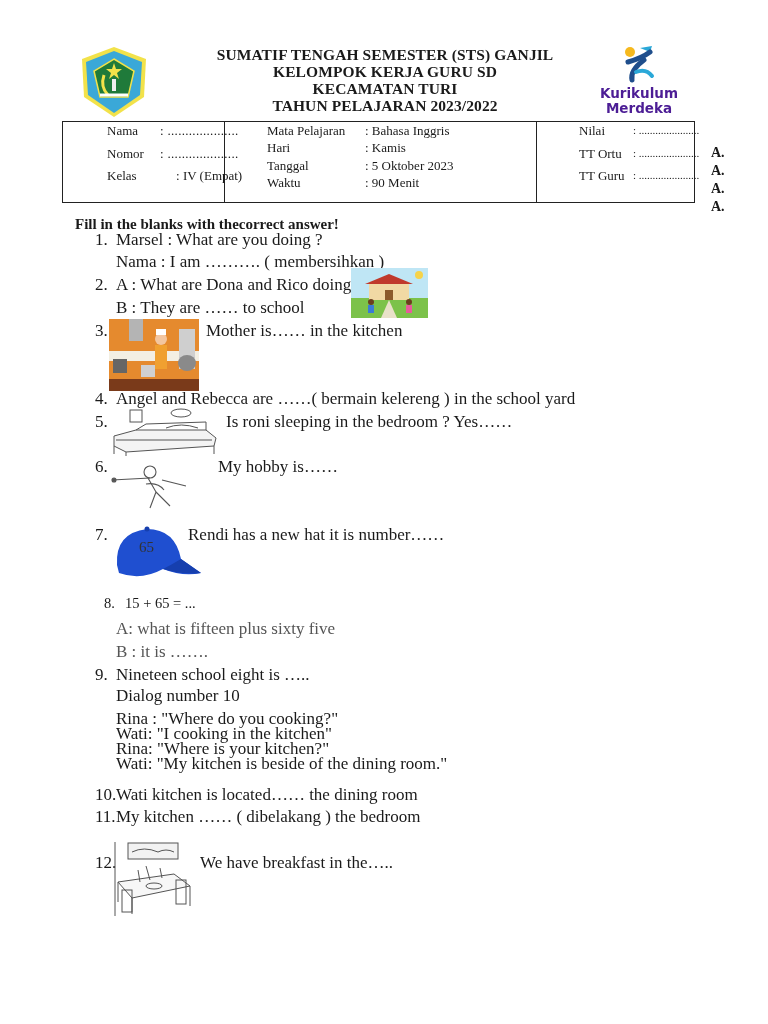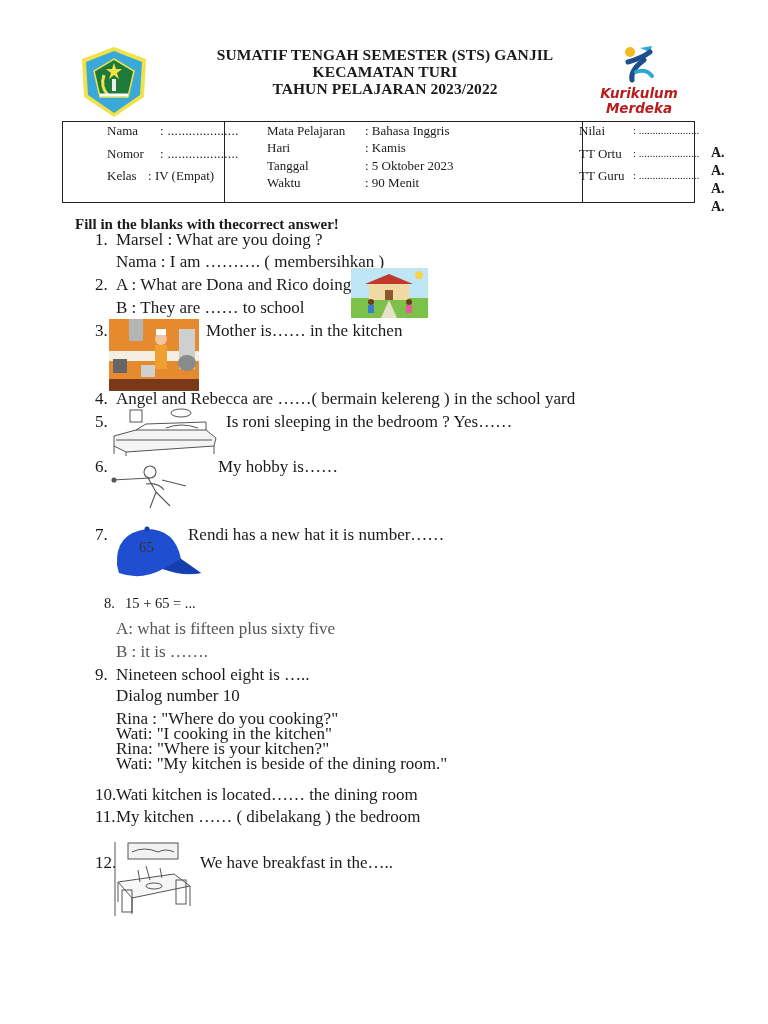--- a/index.html
+++ b/index.html
@@ -4,27 +4,27 @@
 <style>
   html, body { margin:0; padding:0; background:#ffffff; }
   body { width:768px; height:1024px; position:relative; overflow:hidden;
          font-family:"Liberation Serif", "DejaVu Serif", serif; color:#1a1a1a; }
   .abs { position:absolute; }
   .hdr-title { left:150px; top:46px; width:470px; text-align:center;
                font-weight:bold; font-size:15.5px; line-height:17px; letter-spacing:0.1px; }
   .hdr-title div { white-space:nowrap; }
   .logo-left { left:78px; top:45px; width:72px; height:74px; }
   .logo-right { left:596px; top:44px; width:86px; height:72px; }
-  .km-text { font-family:"DejaVu Sans", sans-serif; font-weight:bold; color:#b91c1c;
-             font-size:13.5px; line-height:14px; text-align:center; width:86px; position:absolute; left:0;font-style:italic; }
+  .km-text { font-family:"DejaVu Sans", sans-serif; font-weight:bold; color:#4c1d95;
+             font-size:13.5px; line-height:14px; text-align:center; width:86px; position:absolute; left:0; }
   .info-table { left:62px; top:121px; width:633px; height:82px; border:1.5px solid #222;
                 box-sizing:border-box; font-size:13px; }
   .col { position:absolute; top:0; bottom:0; }
   .col1 { left:0; width:161px; border-right:1.5px solid #222; }
-  .col2 { left:161px; width:312px; border-right:1.5px solid #222;padding-left:46px; }
+  .col2 { left:161px; width:312px; border-right:1.5px solid #222; }
   .col3 { left:473px; width:158px;padding-left:12px; }
   .row { position:absolute; white-space:nowrap; line-height:15px;margin-left:37px; }
   .side-a { left:711px; font-weight:bold; font-size:14px; line-height:18px; }
   .instr { left:75px; top:216px; font-weight:bold; font-size:15px; white-space:nowrap; }
   .q { position:absolute; font-size:17px; white-space:nowrap; line-height:16px; }
   .qn { display:inline-block; }
   .img { position:absolute; overflow:hidden; }
 </style>
 </head>
 <body>
@@ -36,20 +36,21 @@
     <path d="M36 14 L56 26 L50 52 L22 52 L16 26 Z" fill="#1f7a3a" stroke="#f2e24a" stroke-width="1.5"></path>
     <polygon points="36,18 38,24 44,24 39,28 41,34 36,30 31,34 33,28 28,24 34,24" fill="#f2e24a"></polygon>
     <path d="M26 30 Q22 42 30 50" stroke="#f2e24a" stroke-width="3" fill="none"></path>
     <rect x="34" y="34" width="4" height="12" fill="#eee"></rect>
     <path d="M22 50 L50 50" stroke="#fff" stroke-width="3"></path>
   </svg>
 </div>
 
 <div class="abs hdr-title">
   <div>SUMATIF TENGAH SEMESTER (STS) GANJIL</div>
+  <div>KELOMPOK KERJA GURU SD</div>
   <div>KECAMATAN TURI</div>
   <div>TAHUN PELAJARAN 2023/2022</div>
 </div>
 
 <div class="abs logo-right">
   <svg class="abs" style="left:26px;top:0" width="34" height="40" viewBox="0 0 34 40">
     <circle cx="8" cy="8" r="5" fill="#f6b91e"></circle>
     <path d="M18 4 L30 2 L28 8 Z" fill="#2aa8d8"></path>
     <path d="M6 18 Q20 14 28 8" stroke="#1f4e8c" stroke-width="5" fill="none" stroke-linecap="round"></path>
     <path d="M22 16 Q8 26 10 36" stroke="#1f4e8c" stroke-width="5" fill="none" stroke-linecap="round"></path>
@@ -59,21 +60,21 @@
   <div class="km-text" style="top:57px">Merdeka</div>
 </div>
 
 <div class="abs info-table">
   <div class="col col1">
     <div class="row" style="left:7px;top:1px">Nama</div>
     <div class="row" style="left:60px;top:1px;letter-spacing:0.3px"><span>:</span> <span>....................</span></div>
     <div class="row" style="left:7px;top:24px">Nomor</div>
     <div class="row" style="left:60px;top:24px;letter-spacing:0.3px"><span>:</span> <span>....................</span></div>
     <div class="row" style="left:7px;top:46px">Kelas</div>
-    <div class="row" style="left:48px;top:46px"><span>:</span> <span>IV (Empat)</span></div>
+    <div class="row" style="left:76px;top:46px"><span>:</span> <span>IV (Empat)</span></div>
   </div>
   <div class="col col2">
     <div class="row" style="left:6px;top:1px">Mata Pelajaran</div>
     <div class="row" style="left:104px;top:1px">: Bahasa Inggris</div>
     <div class="row" style="left:6px;top:18px">Hari</div>
     <div class="row" style="left:104px;top:18px">: Kamis</div>
     <div class="row" style="left:6px;top:36px">Tanggal</div>
     <div class="row" style="left:104px;top:36px">: 5 Oktober 2023</div>
     <div class="row" style="left:6px;top:53px">Waktu</div>
     <div class="row" style="left:104px;top:53px">: 90 Menit</div>

